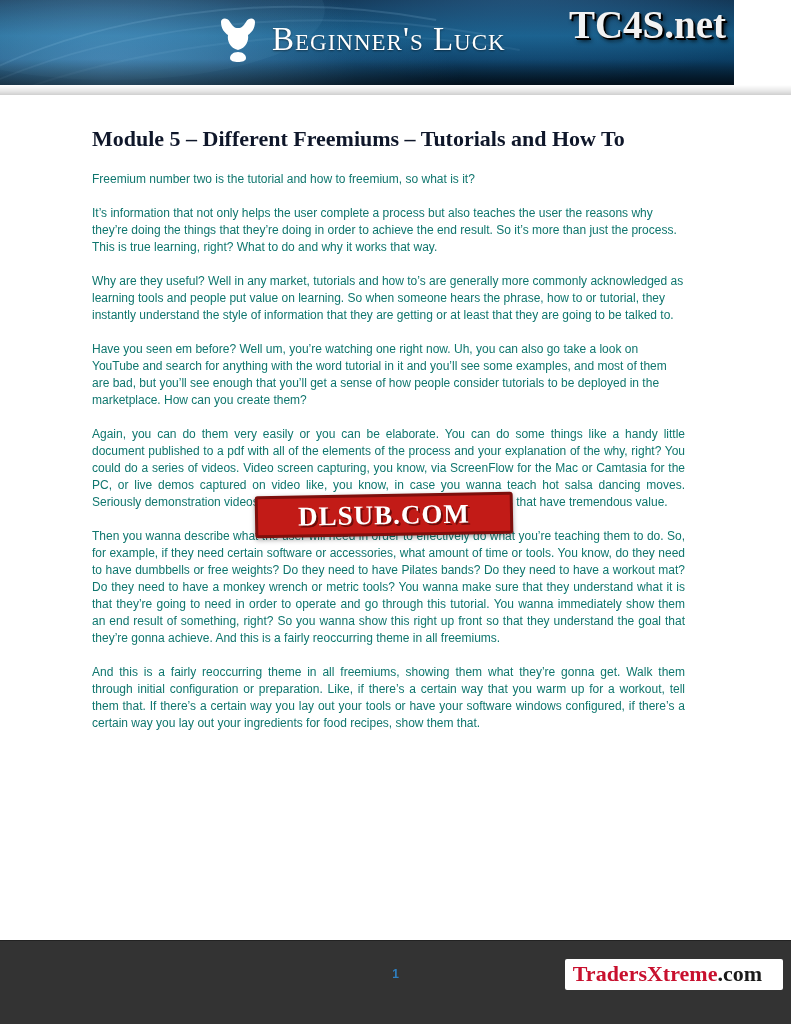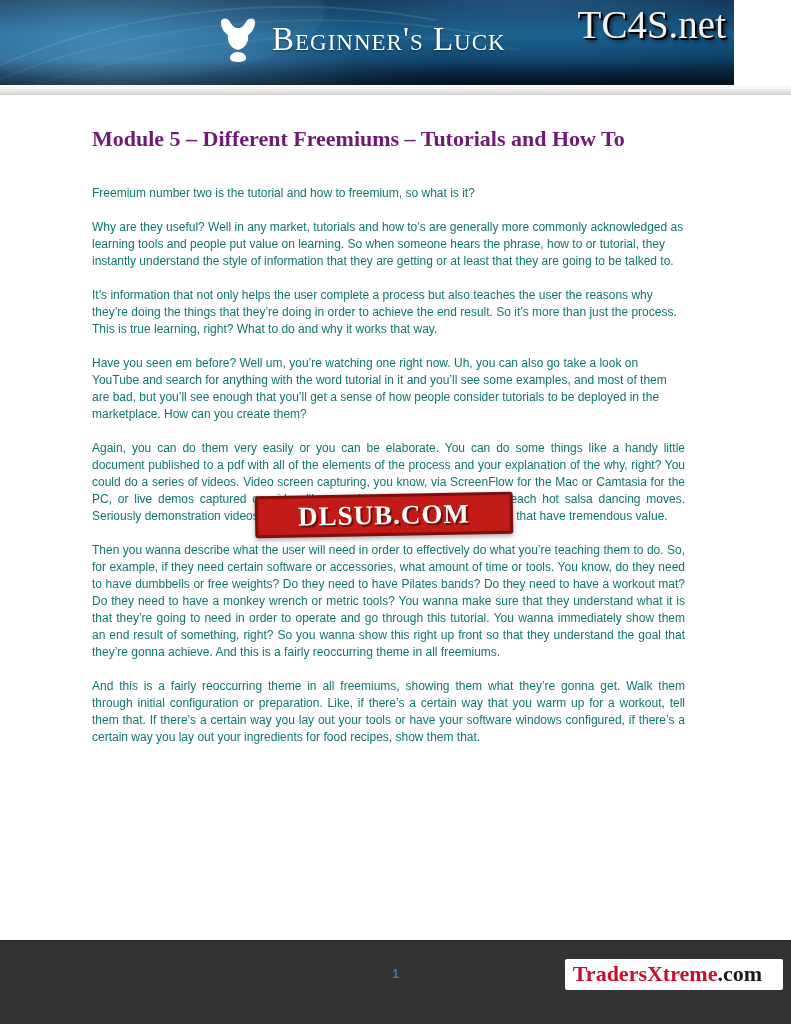--- a/index.html
+++ b/index.html
@@ -70,21 +70,21 @@
     text-shadow: 0 1px 2px rgba(0,0,0,0.5);
     white-space: nowrap;
   }
 
   .site-tag {
     position: absolute;
     right: 8px;
     top: 2px;
     z-index: 3;
     font-family: "Liberation Serif", serif;
-    font-weight: normal;
+    font-weight: bold;
     font-size: 39px;
     color: #f2f2f2;
     letter-spacing: 0px;
     text-shadow:
       1px 1px 0 #000,
       2px 2px 0 #000,
       3px 3px 4px rgba(0,0,0,.8);
     margin-left: 48px;
   }
 
@@ -100,24 +100,24 @@
     position: absolute;
     top: 95px;
     left: 0;
     width: 791px;
     height: 845px;
     background: #ffffff;
     padding: 22px 92px 0 92px;
   }
 
   .doc-title {
-    color: #701a75;
+    color: #0f172a;
     font-size: 22px;
     font-family: "Liberation Serif", serif;
-    margin: 8px 0 32px 0;
+    margin: 8px 0 18px 0;
     line-height: 1.25;
   }
 
   .para {
     color: #0f766e;
     font-size: 12px;
     line-height: 1.42;
     margin: 0 14px 17px 0;
     text-align: justify;
     font-family: "Liberation Sans", sans-serif;
@@ -226,22 +226,22 @@
 
   <div class="site-tag">TC4S.net</div>
 </div>
 <div class="header-sep"></div>
 <div class="shadow-edge"></div>
 
 <div class="page">
   <h1 class="doc-title">Module 5 – Different Freemiums – Tutorials and How To</h1>
 
   <p class="para left">Freemium number two is the tutorial and how to freemium, so what is it?</p>
+  <p class="para left">It’s information that not only helps the user complete a process but also teaches the user the reasons why they’re doing the things that they’re doing in order to achieve the end result. So it’s more than just the process. This is true learning, right? What to do and why it works that way.</p>
   <p class="para left">Why are they useful? Well in any market, tutorials and how to’s are generally more commonly acknowledged as learning tools and people put value on learning. So when someone hears the phrase, how to or tutorial, they instantly understand the style of information that they are getting or at least that they are going to be talked to.</p>
-  <p class="para left">It’s information that not only helps the user complete a process but also teaches the user the reasons why they’re doing the things that they’re doing in order to achieve the end result. So it’s more than just the process. This is true learning, right? What to do and why it works that way.</p>
   <p class="para left">Have you seen em before? Well um, you’re watching one right now. Uh, you can also go take a look on YouTube and search for anything with the word tutorial in it and you’ll see some examples, and most of them are bad, but you’ll see enough that you’ll get a sense of how people consider tutorials to be deployed in the marketplace. How can you create them?</p>
   <p class="para">Again, you can do them very easily or you can be elaborate. You can do some things like a handy little document published to a pdf with all of the elements of the process and your explanation of the why, right? You could do a series of videos. Video screen capturing, you know, via ScreenFlow for the Mac or Camtasia for the PC, or live demos captured on video like, you know, in case you wanna teach hot salsa dancing moves. Seriously demonstration videos with live videos are widely regarded as tutorials that have tremendous value.</p>
   <p class="para">Then you wanna describe what the user will need in order to effectively do what you’re teaching them to do. So, for example, if they need certain software or accessories, what amount of time or tools. You know, do they need to have dumbbells or free weights? Do they need to have Pilates bands? Do they need to have a workout mat? Do they need to have a monkey wrench or metric tools? You wanna make sure that they understand what it is that they’re going to need in order to operate and go through this tutorial. You wanna immediately show them an end result of something, right? So you wanna show this right up front so that they understand the goal that they’re gonna achieve. And this is a fairly reoccurring theme in all freemiums.</p>
   <p class="para">And this is a fairly reoccurring theme in all freemiums, showing them what they’re gonna get. Walk them through initial configuration or preparation. Like, if there’s a certain way that you warm up for a workout, tell them that. If there’s a certain way you lay out your tools or have your software windows configured, if there’s a certain way you lay out your ingredients for food recipes, show them that.</p>
 </div>
 
 <div class="watermark">
   <span>DLSUB.COM</span>
 </div>
 

